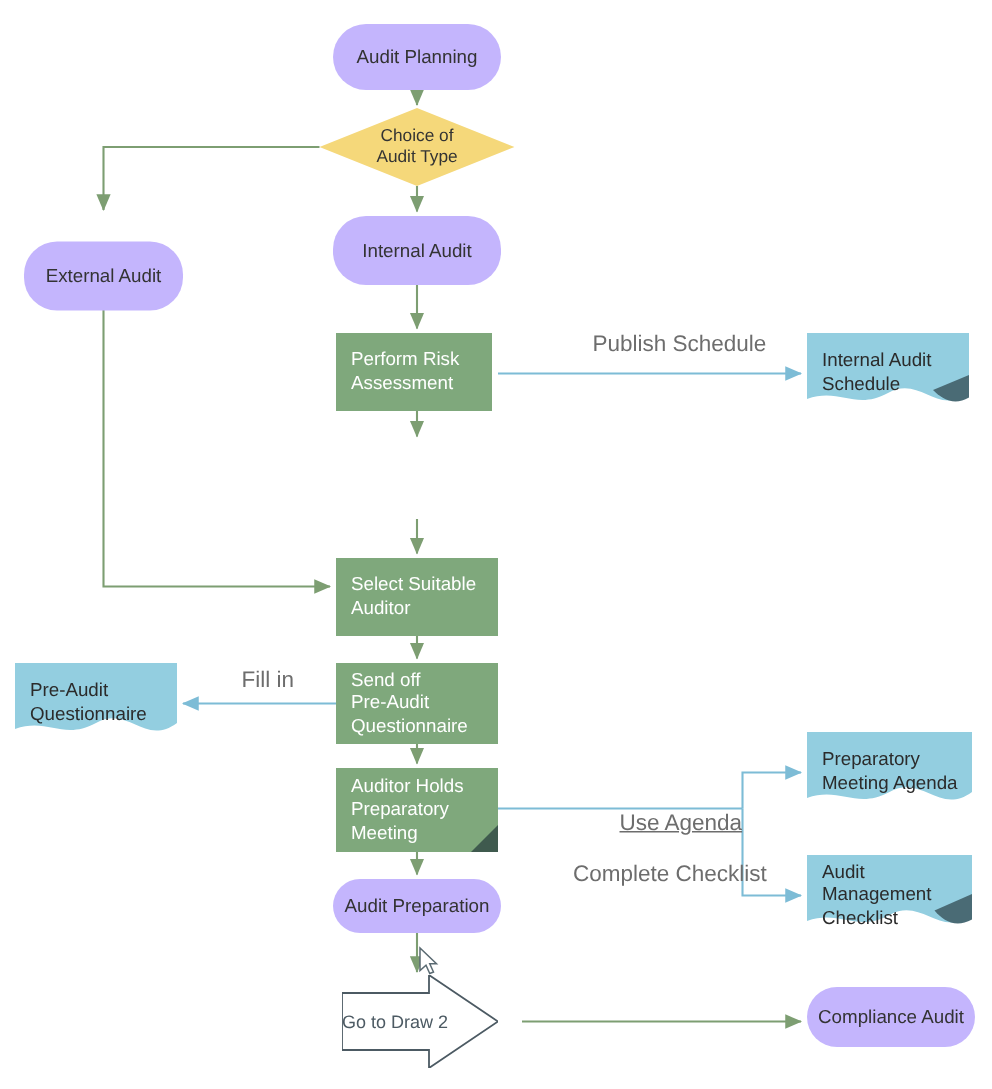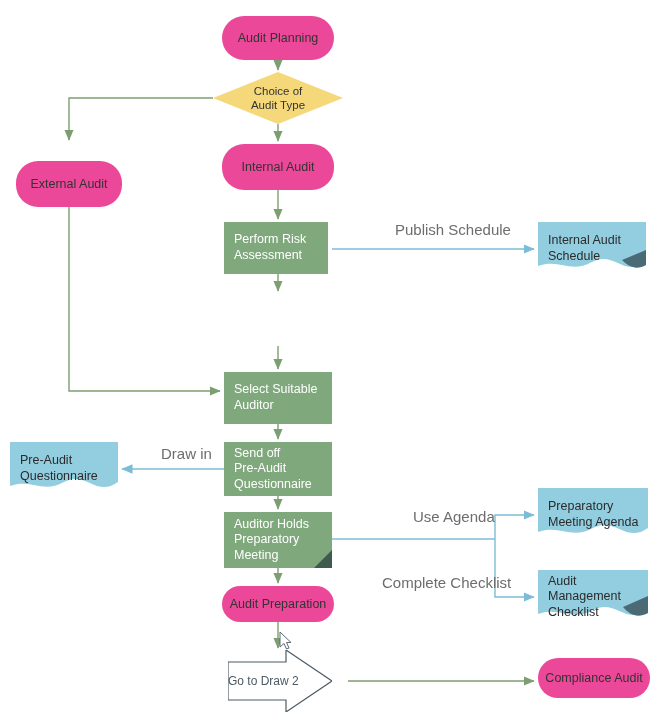--- a/index.html
+++ b/index.html
@@ -25,21 +25,21 @@
     height: 726px;
   }
   .node {
     position: absolute;
     box-sizing: border-box;
     display: flex;
     align-items: center;
   }
   
   .terminator {
-    background: #ec4899;
+    background: #c4b5fd;
     border-radius: 22px;
     justify-content: center;
     color: #333333;
     font-size: 12.5px;
     text-align: center;
   }
   
   .process {
     background: #7fa87c;
     color: #ffffff;
@@ -255,17 +255,17 @@
       <path d="M0,12 L58,12 L58,0 L104,31 L58,62 L58,50 L0,50 z" fill="#ffffff" stroke="#4c5a63" stroke-width="1.2" stroke-linejoin="miter"></path>
     </svg>
     <span class="glabel">Go to Draw 2</span>
   </div>
 
   <div class="node terminator" style="left:538px; top:658px; width:112px; height:40px; border-radius:20px;">
     <span>Compliance Audit</span>
   </div>
 
   <div class="edge-label" style="left:395px; top:221px;">Publish Schedule</div>
-  <div class="edge-label" style="left:161px; top:445px;">Draw in</div>
-  <div class="edge-label" style="left:413px; top:508px;">Use Agenda</div>
+  <div class="edge-label" style="left:161px; top:445px;">Fill in</div>
+  <div class="edge-label" style="left:413px; top:540px;text-decoration:underline;">Use Agenda</div>
   <div class="edge-label" style="left:382px; top:574px;">Complete Checklist</div>
 
 </div>
 
 </body></html>

